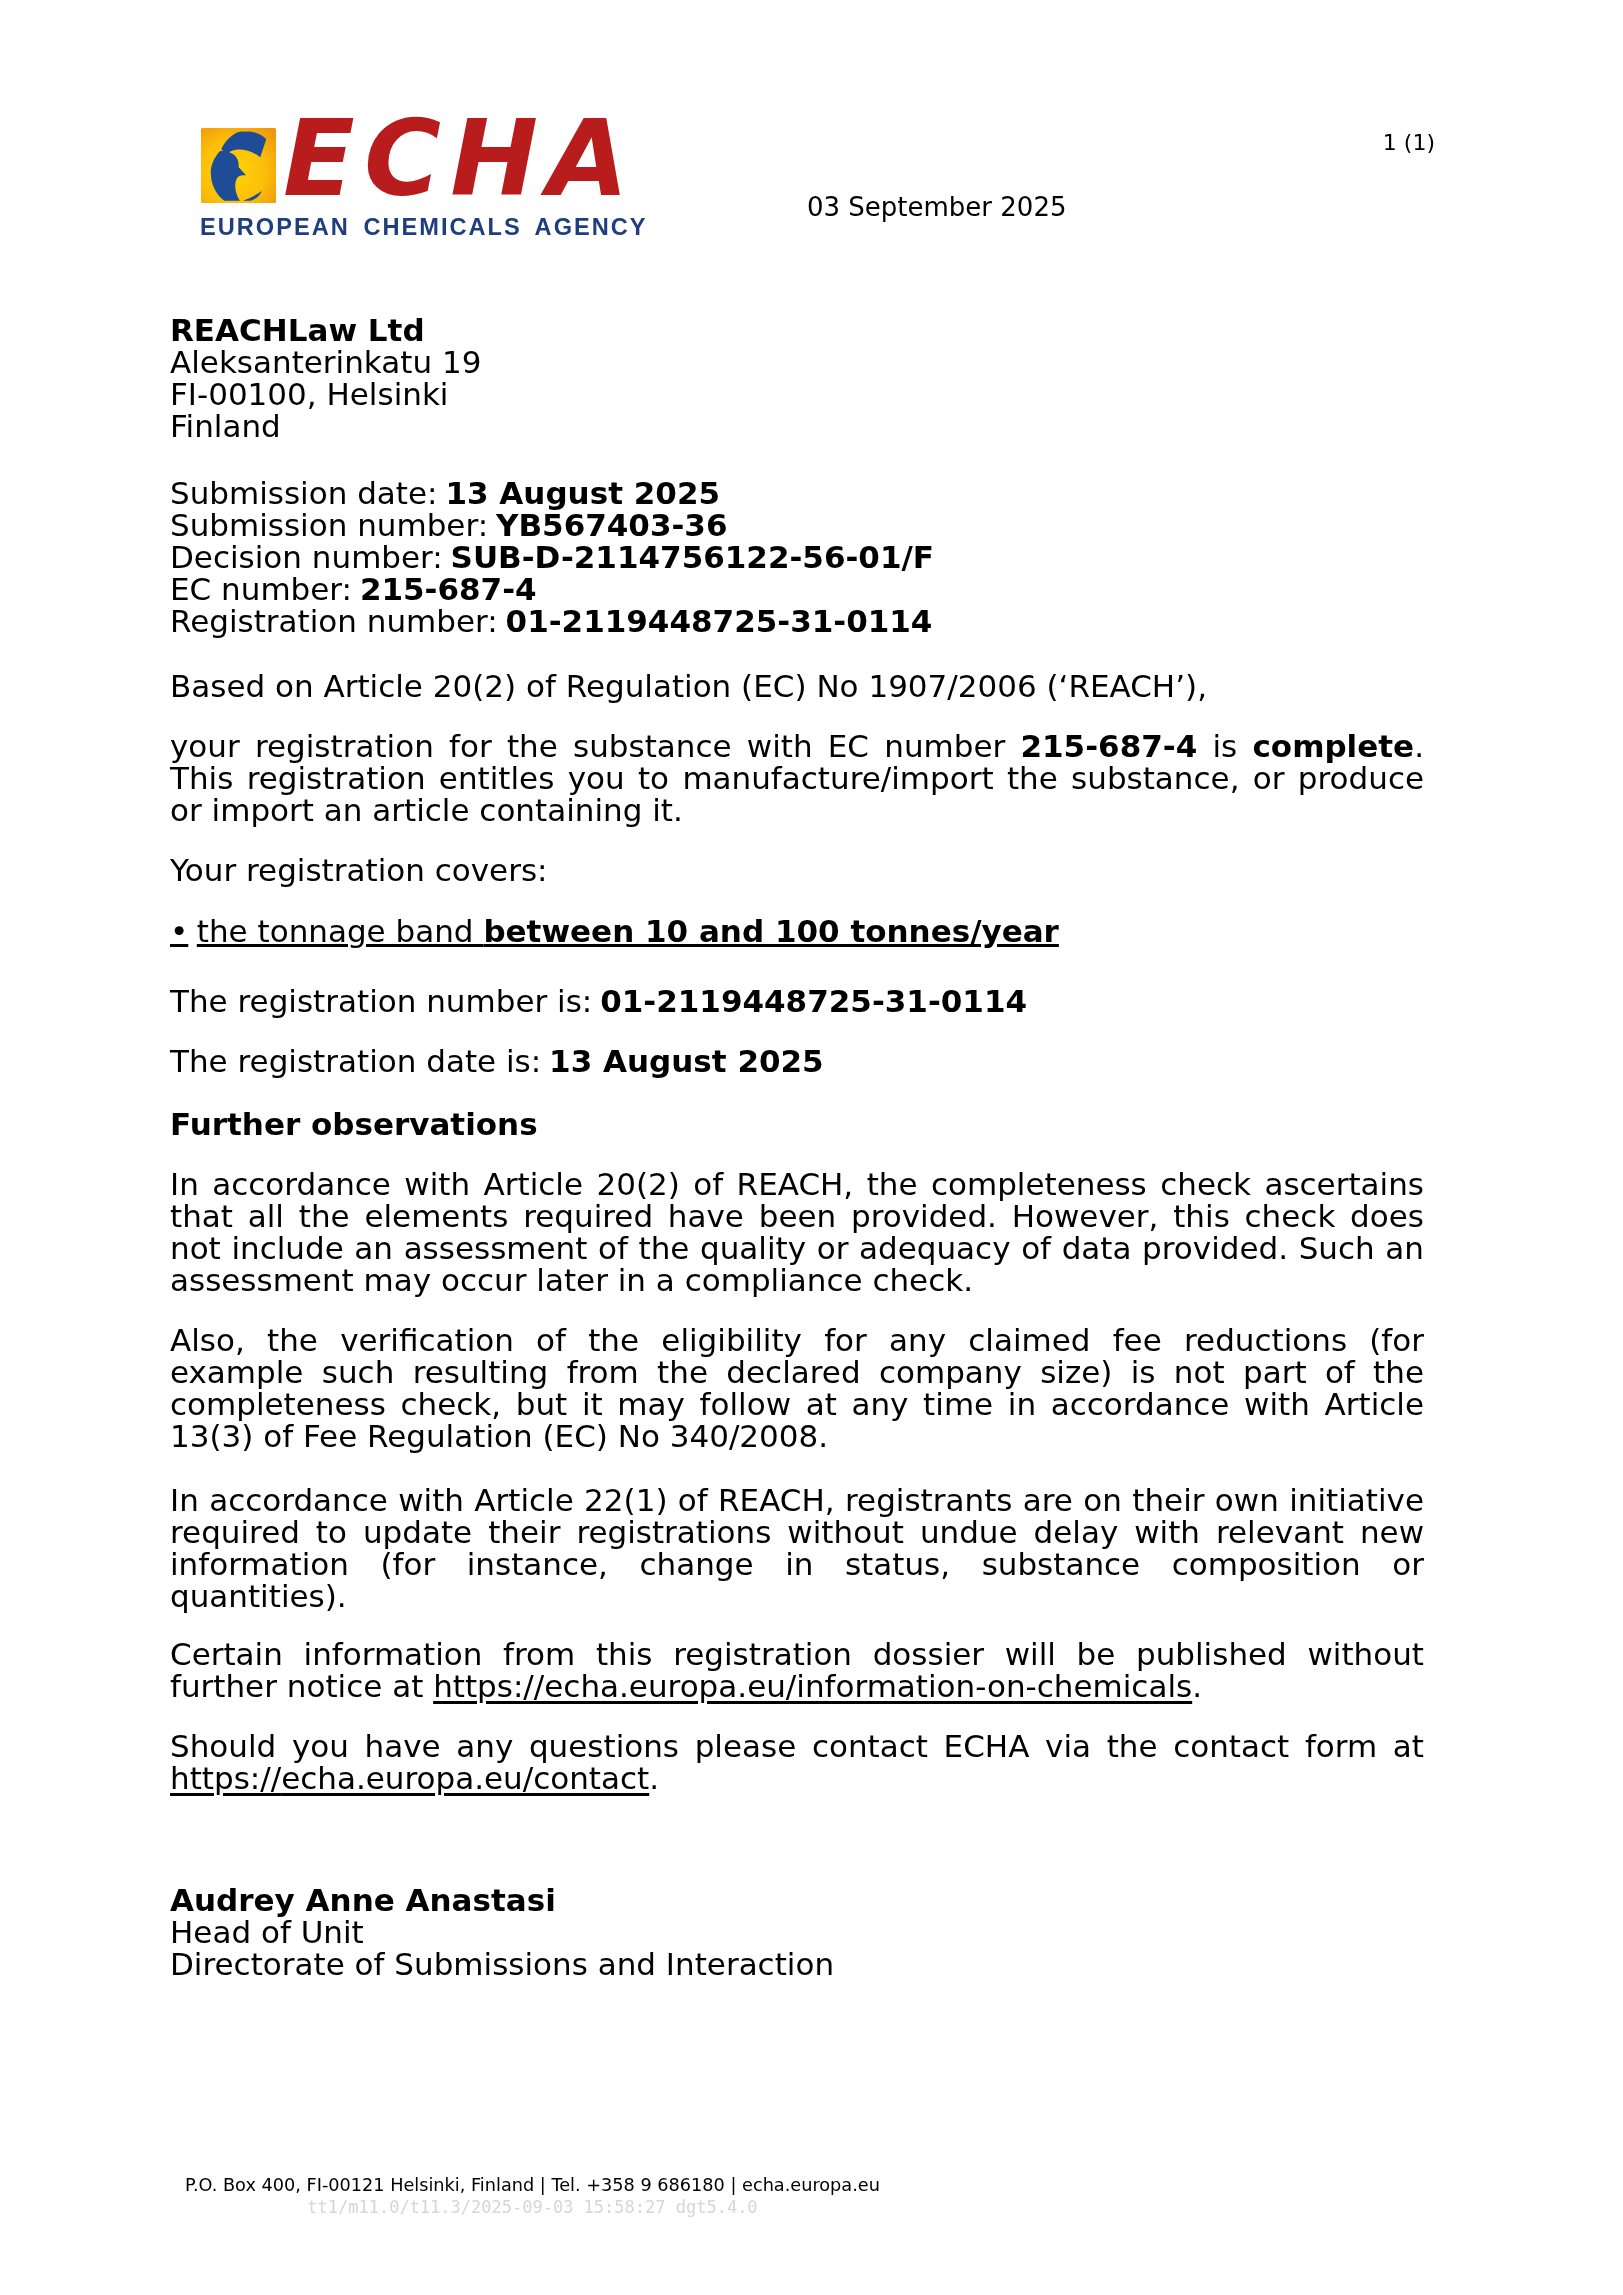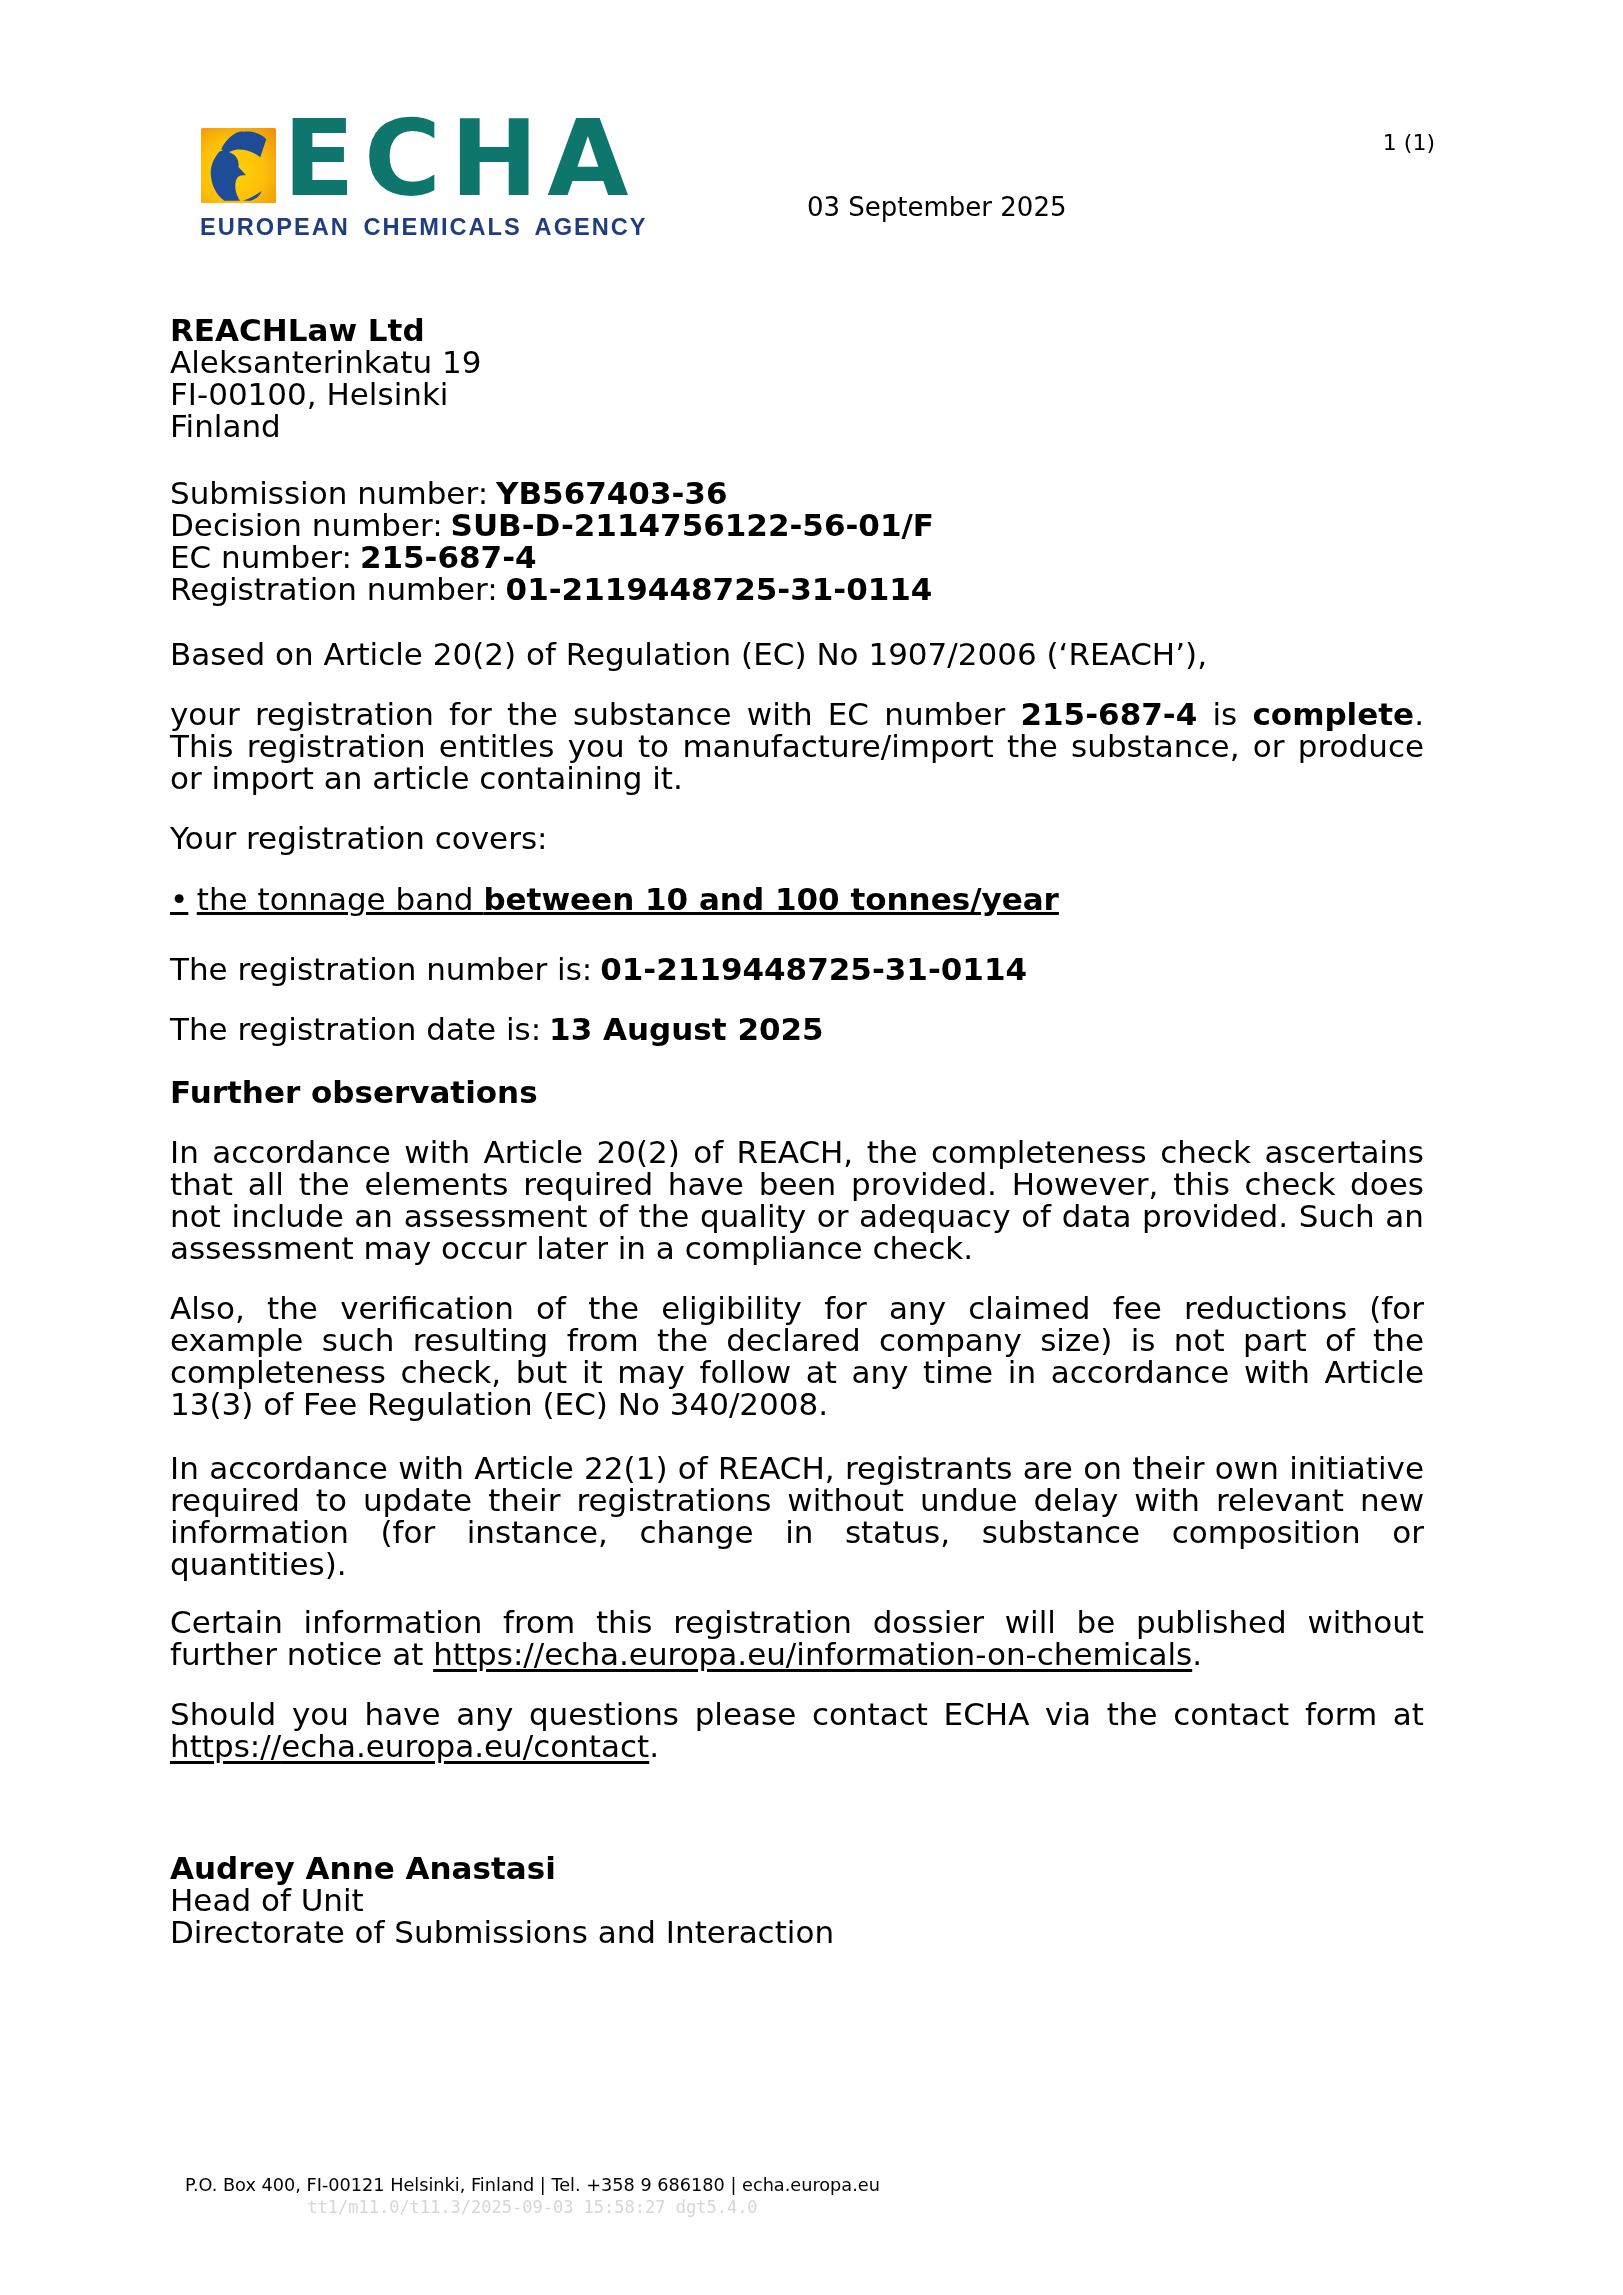--- a/index.html
+++ b/index.html
@@ -11,21 +11,21 @@
     font-family:"DejaVu Sans",sans-serif;
     color:#000000;
     overflow:hidden;
   }
   
   .logo-icon{position:absolute;left:200px;top:128px;width:77px;height:75px;}
   .logo-acronym{
     position:absolute;left:283px;top:107px;
     font-family:"DejaVu Sans",sans-serif;
     font-weight:bold;font-size:105px;line-height:105px;
-    letter-spacing:9.2px;color:#0f766e;white-space:nowrap;
+    letter-spacing:9.2px;color:#b91c1c;white-space:nowrap;font-style:italic;
   }
   .logo-tagline{
     position:absolute;left:200px;top:216px;
     font-family:"Liberation Sans",sans-serif;
     font-weight:bold;font-size:23.6px;line-height:23.6px;
     letter-spacing:2px;word-spacing:5.2px;color:#1e3e7d;white-space:nowrap;
   }
   .page-number{
     position:absolute;right:188px;top:127px;
     font-size:22px;line-height:32px;text-align:right;
@@ -93,20 +93,21 @@
   <div class="content">
 
     <div>
       <div class="line b">REACHLaw Ltd</div>
       <div class="line">Aleksanterinkatu 19</div>
       <div class="line">FI-00100, Helsinki</div>
       <div class="line">Finland</div>
     </div>
 
     <div class="mt-meta">
+      <div class="line"><span>Submission date:</span><span class="b val">13 August 2025</span></div>
       <div class="line"><span>Submission number:</span><span class="b val">YB567403-36</span></div>
       <div class="line"><span>Decision number:</span><span class="b val">SUB-D-2114756122-56-01/F</span></div>
       <div class="line"><span>EC number:</span><span class="b val">215-687-4</span></div>
       <div class="line"><span>Registration number:</span><span class="b val">01-2119448725-31-0114</span></div>
     </div>
 
 
     <p class="p mt-based">Based on Article 20(2) of Regulation (EC) No 1907/2006 (‘REACH’),</p>
 
     <p class="p just mt-p"><span>your registration for the substance with EC number </span><span class="b">215-687-4</span><span> is </span><span class="b">complete</span><span>. This registration entitles you to manufacture/import the substance, or produce or import an article containing it.</span></p>

